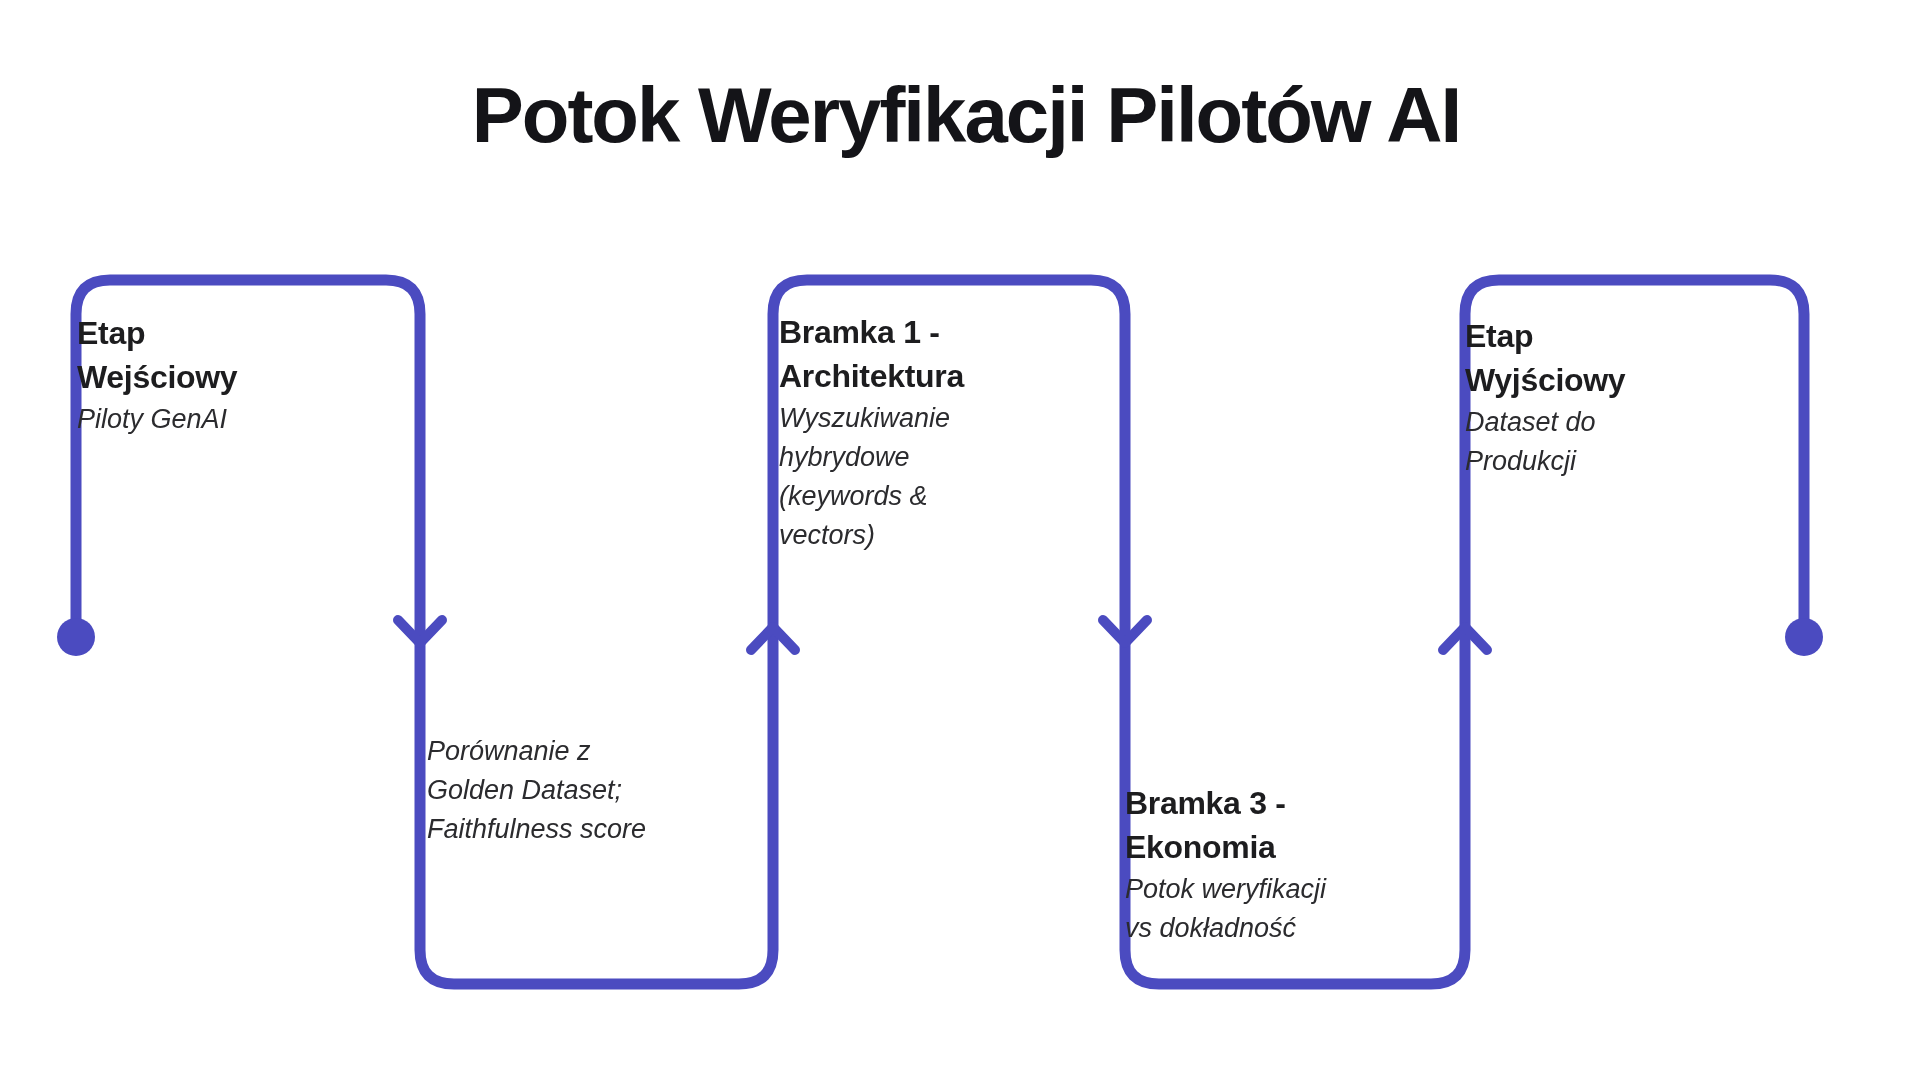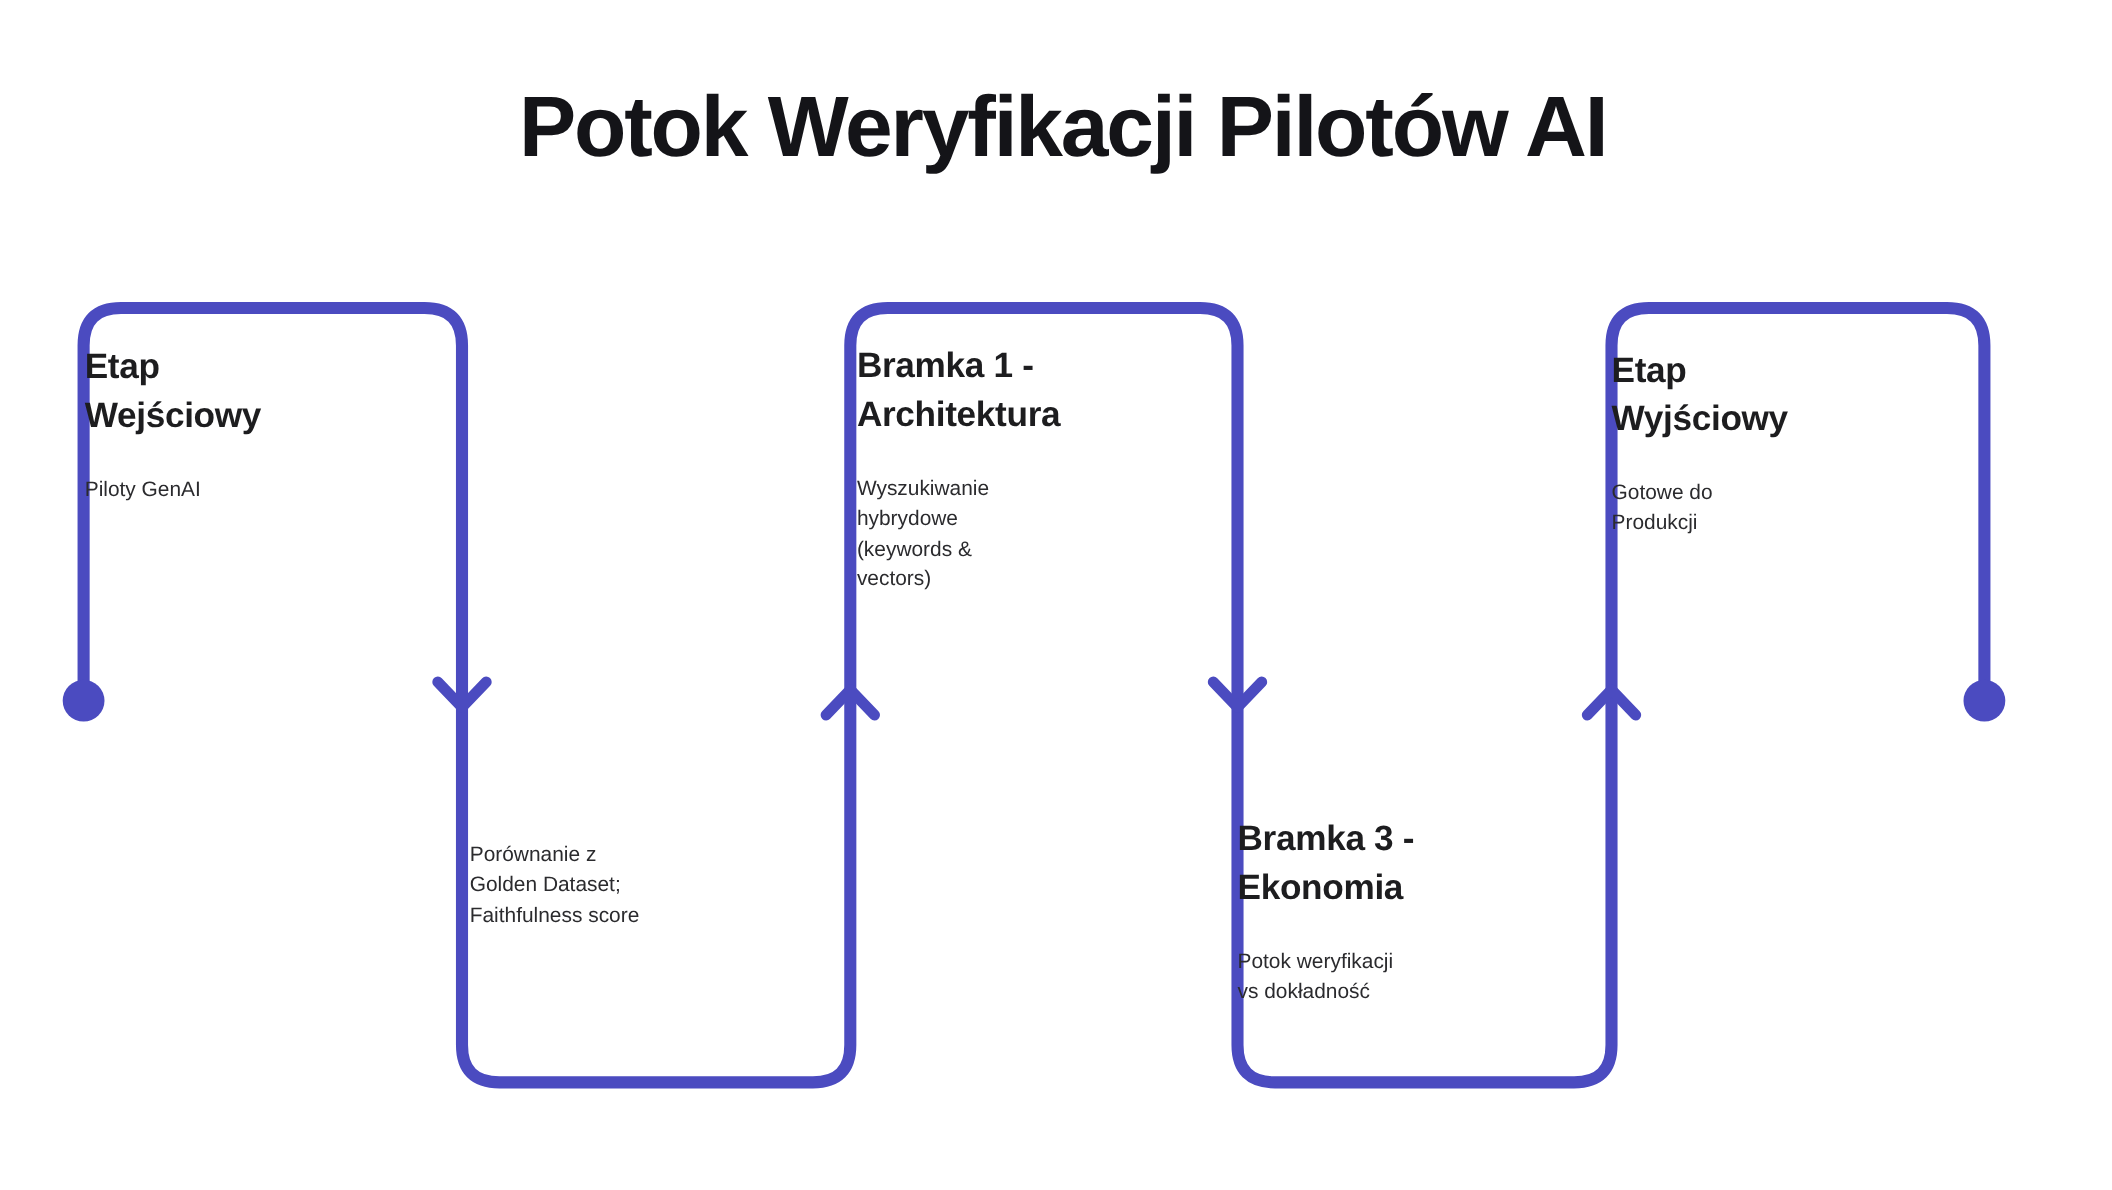--- a/index.html
+++ b/index.html
@@ -49,30 +49,31 @@
   }
   .node-title{
     font-size:32px;
     font-weight:bold;
     line-height:1.36;
     letter-spacing:-0.3px;
     white-space:pre-line;
     color:var(--node-title-text);
   }
   .node-desc{
-    font-size:19px;
+    font-size:27px;
     line-height:1.44;
     white-space:pre-line;
-    margin-top:33px;
+    margin-top:1px;
     color:var(--node-desc-text);
+    font-style:italic;
   }
   .node-entry{left:247px;top:312px;}
   .node-gate1{left:597px;top:731px;}
   .node-gate2{left:949px;top:311px;}
-  .node-gate3{left:1295px;top:741px;}
+  .node-gate3{left:1295px;top:782px;}
   .node-exit{left:1635px;top:315px;}
 </style>
 </head>
 <body>
 
 <div class="stage">
 
   <h1 class="diagram-title">Potok Weryfikacji Pilotów AI</h1>
 
   <svg class="flow" width="1920" height="1082" viewBox="0 0 1920 1082">
@@ -130,17 +131,17 @@
   <div class="node node-gate3">
     <div class="node-title">Bramka 3 -
 Ekonomia</div>
     <div class="node-desc">Potok weryfikacji
 vs dokładność</div>
   </div>
 
   <div class="node node-exit">
     <div class="node-title">Etap
 Wyjściowy</div>
-    <div class="node-desc">Gotowe do
+    <div class="node-desc">Dataset do
 Produkcji</div>
   </div>
 
 </div>
 
 </body></html>

